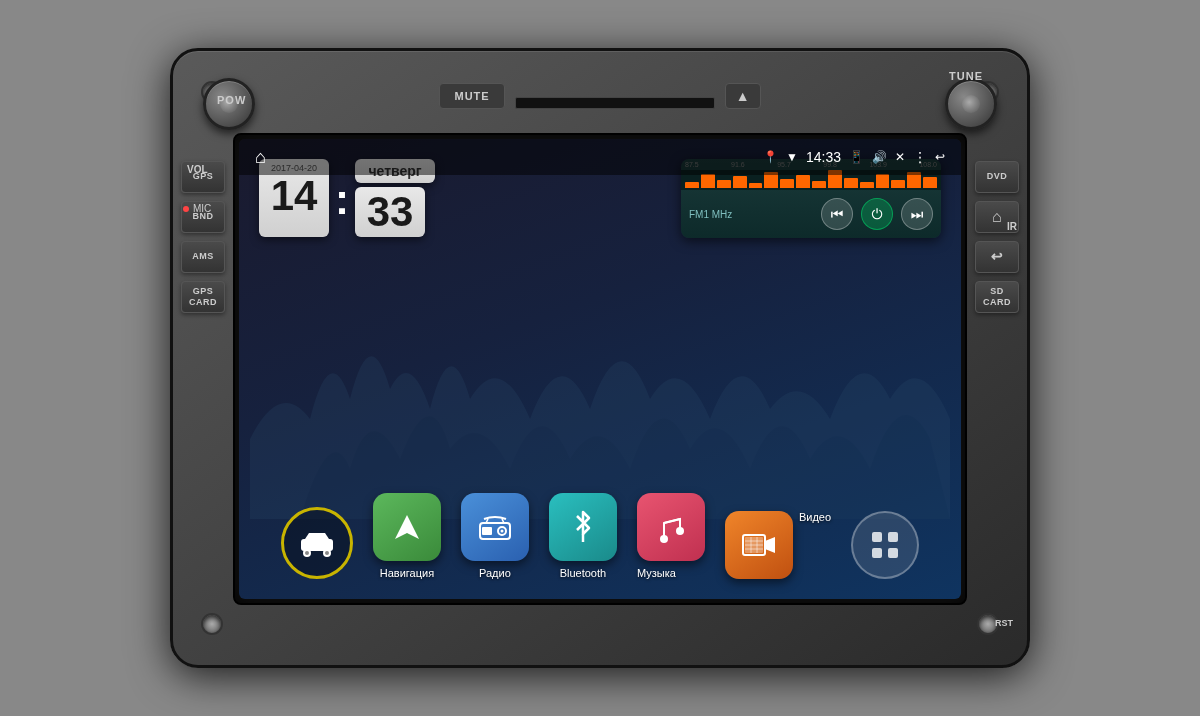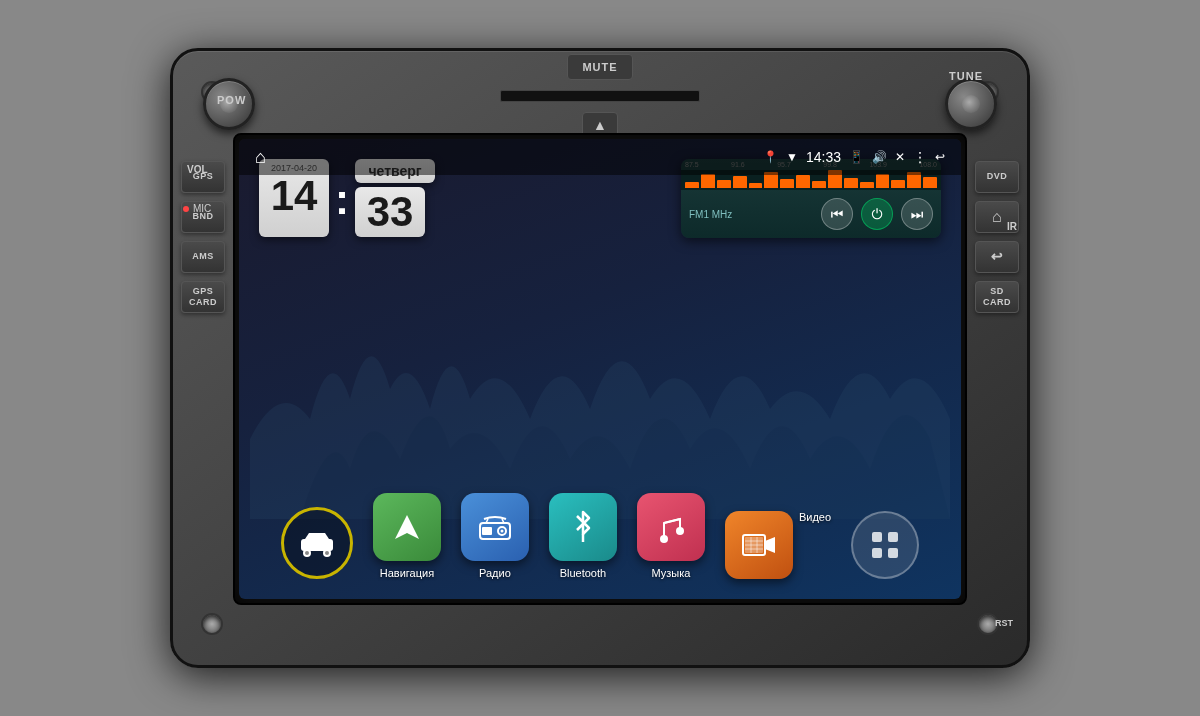--- a/index.html
+++ b/index.html
@@ -59,23 +59,22 @@
       font-size: 11px;
       color: #ccc;
       font-weight: bold;
       letter-spacing: 1px;
     }
     .pow-label { left: 14px; margin-top: 24px; }
     .tune-label { right: 14px; }
 
     .top-center {
       display: flex;
-      align-items: center;
+      align-items: flex-end;
       gap: 10px;
-      flex-direction: column;
     }
 
     .mute-btn {
       background: #3a3a3a;
       border: 1px solid #555;
       border-radius: 4px;
       color: #ccc;
       font-size: 11px;
       font-weight: bold;
       padding: 6px 14px;
@@ -598,21 +597,21 @@
         <div style="display:flex;flex-direction:column;align-items:center;gap:6px;">
           <div class="app-icon app-bt">
             <svg width="24" height="34" viewBox="0 0 24 34" fill="white">
               <polyline points="6,6 18,18 12,24 12,2 18,8 6,20" stroke="white" stroke-width="2.5" fill="none" stroke-linejoin="round"></polyline>
               <polyline points="12,24 12,32" stroke="white" stroke-width="2.5" fill="none"></polyline>
             </svg>
           </div>
           <span class="app-label">Bluetooth</span>
         </div>
 
-        <div style="display:flex;flex-direction:column;align-items:center;gap:6px;">
+        <div style="display:flex;flex-direction:column;align-items:flex-start;gap:6px;">
           <div class="app-icon app-music">
             <svg width="30" height="32" viewBox="0 0 30 32" fill="white">
               <path d="M8 28 C8 28 8 14 8 12 L24 8 L24 20" stroke="white" stroke-width="2" fill="none"></path>
               <circle cx="8" cy="28" r="4" fill="white"></circle>
               <circle cx="24" cy="20" r="4" fill="white"></circle>
               <line x1="8" y1="12" x2="24" y2="8" stroke="white" stroke-width="2"></line>
             </svg>
           </div>
           <span class="app-label">Музыка</span>
         </div>

